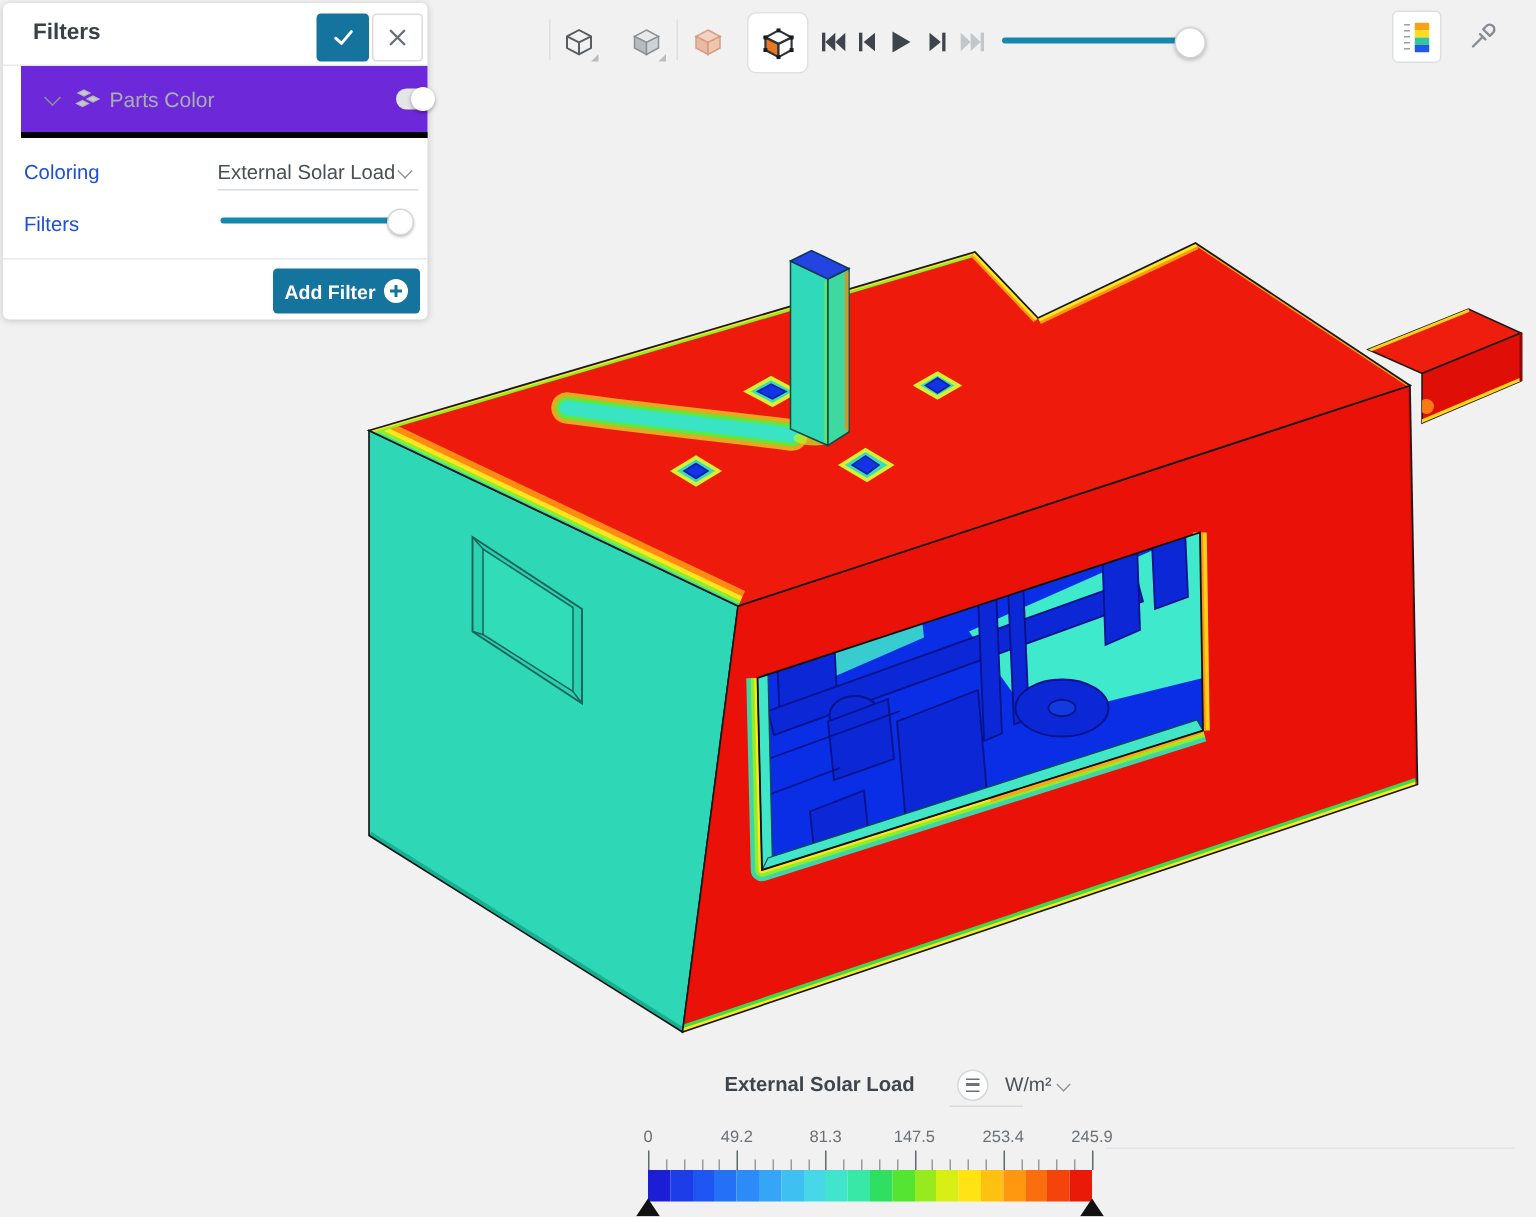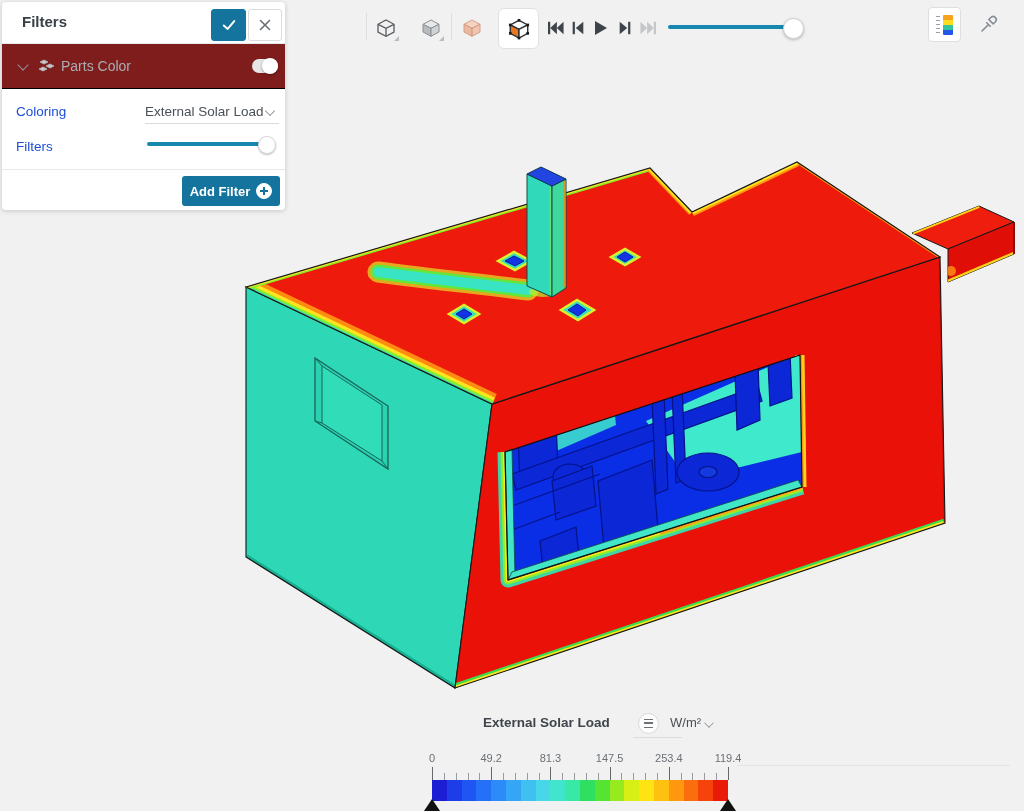--- a/index.html
+++ b/index.html
@@ -9,21 +9,21 @@
   
   #filters-panel{left:2px;top:2px;width:283px;background:#fff;border-radius:4px;
     box-shadow:0 1px 5px rgba(0,0,0,.18);z-index:30;}
   .fp-header{position:relative;height:41px;border-bottom:1px solid #e7e9ea;}
   .fp-title{position:absolute;left:20px;top:11px;font-size:15px;font-weight:700;color:#3a4047;}
   .btn-check{position:absolute;left:209px;top:7px;width:33px;height:30px;background:#15749e;
     border:1px solid #15749e;border-radius:3px;display:flex;align-items:center;justify-content:center;cursor:pointer;}
   .btn-close{position:absolute;left:246px;top:7px;width:32px;height:30px;background:#fff;
     border:1px solid #d9dcdf;border-radius:3px;display:flex;align-items:center;justify-content:center;
     color:#6a7075;font-size:16px;cursor:pointer;}
-  .fp-section{position:relative;height:44px;background:#7f1d1d;border-bottom:1px solid #000000;}
+  .fp-section{position:relative;height:44px;background:#6d28d9;border-bottom:4px solid #000000;margin-left:12px;}
   .chev{display:inline-block;width:7px;height:7px;border-right:1.6px solid #8d9296;border-bottom:1.6px solid #8d9296;transform:rotate(45deg);}
   .fp-chev{position:absolute;left:17px;top:17px;}
   .fp-partsicon{position:absolute;left:36px;top:13px;}
   .fp-sectionlabel{position:absolute;left:59px;top:14px;font-size:14px;color:#a8adb2;}
   .toggle{position:absolute;left:250px;top:15px;width:26px;height:14px;background:#e4e6e8;border-radius:7px;}
   .toggle .knob{position:absolute;left:10px;top:-1px;width:16px;height:16px;background:#fff;border-radius:50%;
     box-shadow:0 1px 3px rgba(0,0,0,.35);}
   .fp-body{position:relative;height:80px;border-bottom:1px solid #e7e9ea;}
   .fp-label{position:absolute;left:14px;font-size:13.5px;color:#1d4ed8;}
   .fp-value{position:absolute;left:143px;width:118px;font-size:13.5px;color:#4a5056;white-space:nowrap;cursor:pointer;}
@@ -393,21 +393,21 @@
     <span class="chev lg-unit-chev"></span>
     <div class="lg-unit-divider"></div>
     <div class="lg-side-line"></div>
 
     <div id="colorbar-labels">
         <span style="left: 0%;">0</span>
         <span style="left: 20%;">49.2</span>
         <span style="left: 40%;">81.3</span>
         <span style="left: 60%;">147.5</span>
         <span style="left: 80%;">253.4</span>
-        <span style="left: 100%;">119.4</span>
+        <span style="left: 100%;">245.9</span>
       </div>
     <div id="colorbar-ticks">
         <i class="major" style="left: 0%;"></i>
         <i class="minor" style="left: 4%;"></i>
         <i class="minor" style="left: 8%;"></i>
         <i class="minor" style="left: 12%;"></i>
         <i class="minor" style="left: 16%;"></i>
         <i class="major" style="left: 20%;"></i>
         <i class="minor" style="left: 24%;"></i>
         <i class="minor" style="left: 28%;"></i>

